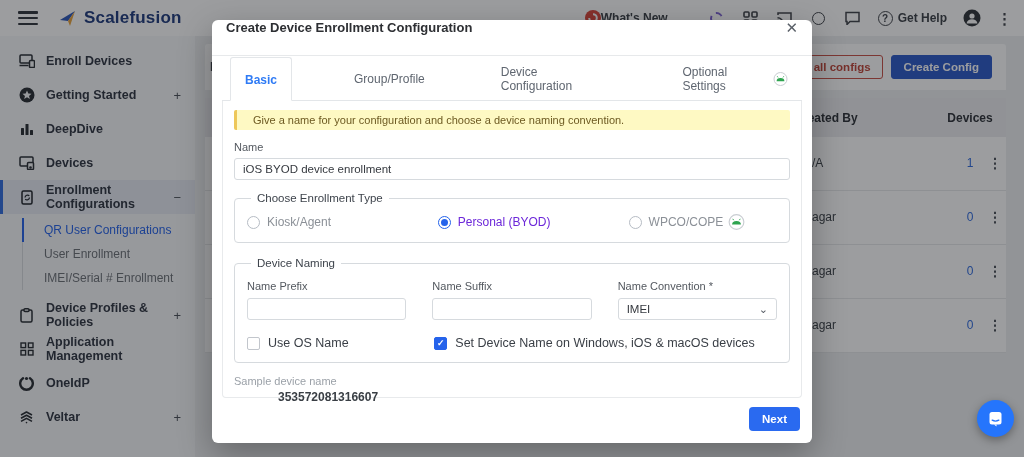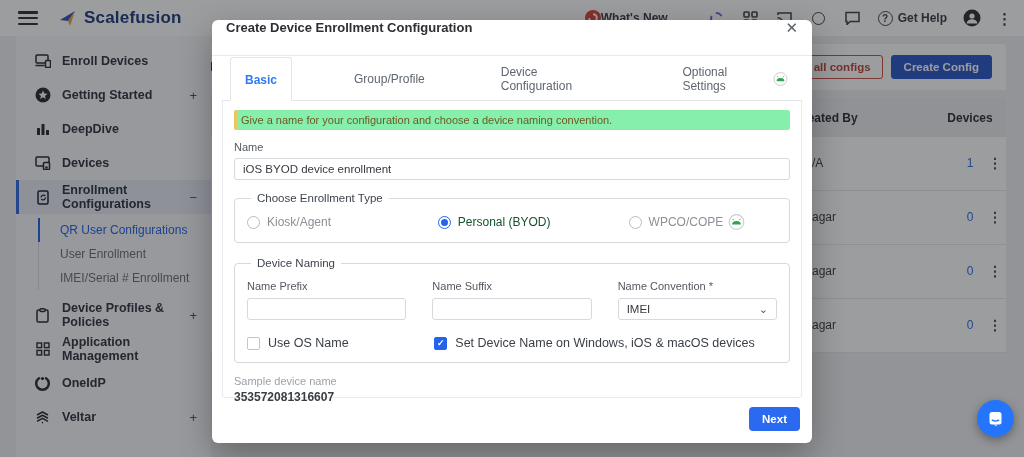--- a/index.html
+++ b/index.html
@@ -17,21 +17,21 @@
   .whats-new-label { font-size:12px; font-weight:700; color:#3a3f45; }
   .hicon { width:18px; height:18px; display:flex; align-items:center; justify-content:center; color:#3f4349; cursor:pointer; }
   .spinner-dashed { width:13px; height:13px; border:2px dashed #7a5fd0; border-radius:50%; }
   .circle-outline { width:13px; height:13px; border:1.8px solid #3f4349; border-radius:50%; }
   .help-group { display:flex; align-items:center; gap:5px; cursor:pointer; }
   .help-q { width:15px; height:15px; border:1.5px solid #3f4349; border-radius:50%; font-size:10px; font-weight:700; color:#3f4349; display:flex; align-items:center; justify-content:center; }
   .help-label { font-size:12px; font-weight:700; color:#3a3f45; }
   .kebab { font-size:15px; font-weight:700; color:#3f4349; line-height:1; cursor:pointer; }
 
   
-  .sidebar { position:absolute; left:16px; top:36px; width:195px; height:421px; background:#f7f8fa; z-index:5; }
+  .sidebar { position:absolute; left:0; top:36px; width:195px; height:421px; background:#f7f8fa; z-index:5; }
   .side-item { height:34px; display:flex; align-items:center; padding:0 14px 0 18px; gap:11px; font-size:12.5px; font-weight:600; color:#2e3440; cursor:pointer; }
   .side-item .grow { flex:1; }
   .side-item .pm { font-size:13px; font-weight:400; color:#4a5058; }
   .side-item.active { background:#e7ebf3; border-left:3px solid #2f6bdf; padding-left:15px; }
   .side-icon { width:17px; height:17px; display:flex; align-items:center; justify-content:center; color:#262b31; }
   .sub-list { margin:4px 0 8px 22px; border-left:1px solid #d8dbdf; }
   .sub-item { height:24px; display:flex; align-items:center; padding-left:21px; font-size:12px; color:#6b7076; cursor:pointer; }
   .sub-item.active { color:#2563eb; border-left:2px solid #2563eb; margin-left:-1px; padding-left:20px; }
 
   
@@ -56,45 +56,45 @@
   
   .modal { position:absolute; left:212px; top:20px; width:600px; height:423px; background:#ffffff; border-radius:6px; box-shadow:0 12px 34px rgba(0,0,0,.3); z-index:50; display:flex; flex-direction:column; }
   .modal-header { height:36px; display:flex; align-items:flex-start; padding:0 14px; border-bottom:1px solid #e7e9eb; }
   .modal-title { font-size:13px; font-weight:700; color:#2d2f33; }
   .modal-close { margin-left:auto; font-size:15px; color:#5a6068; cursor:pointer; line-height:1; }
   .panel-wrap { margin:0 10px; }
   .tabs { display:flex; border-bottom:1px solid #e3e6e9; padding-left:8px; margin-top:1px;gap:48px; }
   .tab { padding:8px 14px 7px; font-size:12px; color:#5f6670; cursor:pointer; display:flex; align-items:center; gap:5px; }
   .tab.active { background:#fff; border:1px solid #e3e6e9; border-bottom:1px solid #ffffff; margin-bottom:-1px; border-radius:3px 3px 0 0; color:#2f7bf5; font-weight:700; }
   .panel-body { border:1px solid #e8eaec; border-top:none; border-radius:0 0 4px 4px; height:297px; padding:9px 11px; }
-  .banner { background:#86efac; border-left:3px solid #edc75a; border-radius:2px; padding:4px 4px; font-size:11px; color:#6d5a22; }
+  .banner { background:#fef9c3; border-left:3px solid #edc75a; border-radius:2px; padding:4px 16px; font-size:11px; color:#6d5a22; }
   .field-label { font-size:11px; color:#53585f; margin-top:11px; }
   .text-input { margin-top:5px; width:100%; height:22px; border:1px solid #d6dade; border-radius:3px; padding:0 8px; font-size:11.5px; color:#35393f; font-family:"Liberation Sans",sans-serif; outline:none; background:#fff; }
   fieldset { border:1px solid #d6dade; border-radius:4px; margin-top:12px; padding:7px 12px 12px; }
   legend { font-size:11.5px; color:#3e444c; padding:0 6px; margin-left:4px; }
   .radio-row { display:flex; margin-top:3px; }
   .radio-opt { display:flex; align-items:center; gap:7px; width:36%; cursor:pointer; }
   .radio-opt:last-child { width:28%; }
   .radio { width:13px; height:13px; border:1.5px solid #b6bcc4; border-radius:50%; background:#fff; flex:none; position:relative; }
   .radio.checked { border-color:#2563eb; }
   .radio.checked::after { content:""; position:absolute; left:2px; top:2px; width:7px; height:7px; background:#2563eb; border-radius:50%; }
   .radio-label { font-size:12px; color:#8b9097; display:flex; align-items:center; gap:5px; }
-  .radio-label.dark { color:#14532d; }
+  .radio-label.dark { color:#6d28d9; }
   .naming-grid { display:grid; grid-template-columns:1fr 1fr 1fr; column-gap:26px; }
   .ng-label { font-size:11px; color:#53585f; margin-top:4px; }
   .ng-input { margin-top:6px; height:22px; border:1px solid #d6dade; border-radius:3px; padding:0 8px; font-size:11.5px; color:#35393f; width:100%; background:#fff; font-family:"Liberation Sans",sans-serif; outline:none; }
   .select { margin-top:6px; height:22px; border:1px solid #d6dade; border-radius:3px; padding:0 8px; font-size:11.5px; color:#35393f; display:flex; align-items:center; cursor:pointer; background:#fff; }
   .select .chev { margin-left:auto; font-size:11px; color:#555b63; }
   .cb-row { display:grid; grid-template-columns:1fr 2fr; column-gap:16px; margin-top:16px; }
   .cb-opt { display:flex; align-items:center; gap:8px; cursor:pointer; }
   .checkbox { width:13px; height:13px; border:1px solid #c2c6cc; border-radius:2px; background:#fff; flex:none; display:flex; align-items:center; justify-content:center; }
   .checkbox.checked { background:#2563eb; border-color:#2563eb; color:#fff; font-size:9px; font-weight:700; }
   .cb-label { font-size:12.5px; color:#3a3f46; }
   .sample-label { font-size:11px; color:#9ba1a8; margin-top:12px; }
-  .sample-value { font-size:12px; font-weight:700; color:#393e44; margin-top:3px; }
+  .sample-value { font-size:12px; font-weight:700; color:#393e44; margin-top:3px;margin-left:44px; }
   .modal-footer { margin-top:auto; display:flex; justify-content:flex-end; padding:0 12px 12px; }
   .btn-next { background:#2a6af0; color:#fff; border:none; font-size:11.5px; font-weight:700; padding:6px 13px; border-radius:4px; cursor:pointer; font-family:"Liberation Sans",sans-serif; }
 
   
   .intercom { position:absolute; right:10px; bottom:20px; width:37px; height:37px; border-radius:50%; background:#2575fc; z-index:60; display:flex; align-items:center; justify-content:center; cursor:pointer; box-shadow:0 3px 10px rgba(0,0,0,.35); }
 
   svg { display:block; }
 </style>
 </head>
 <body>

